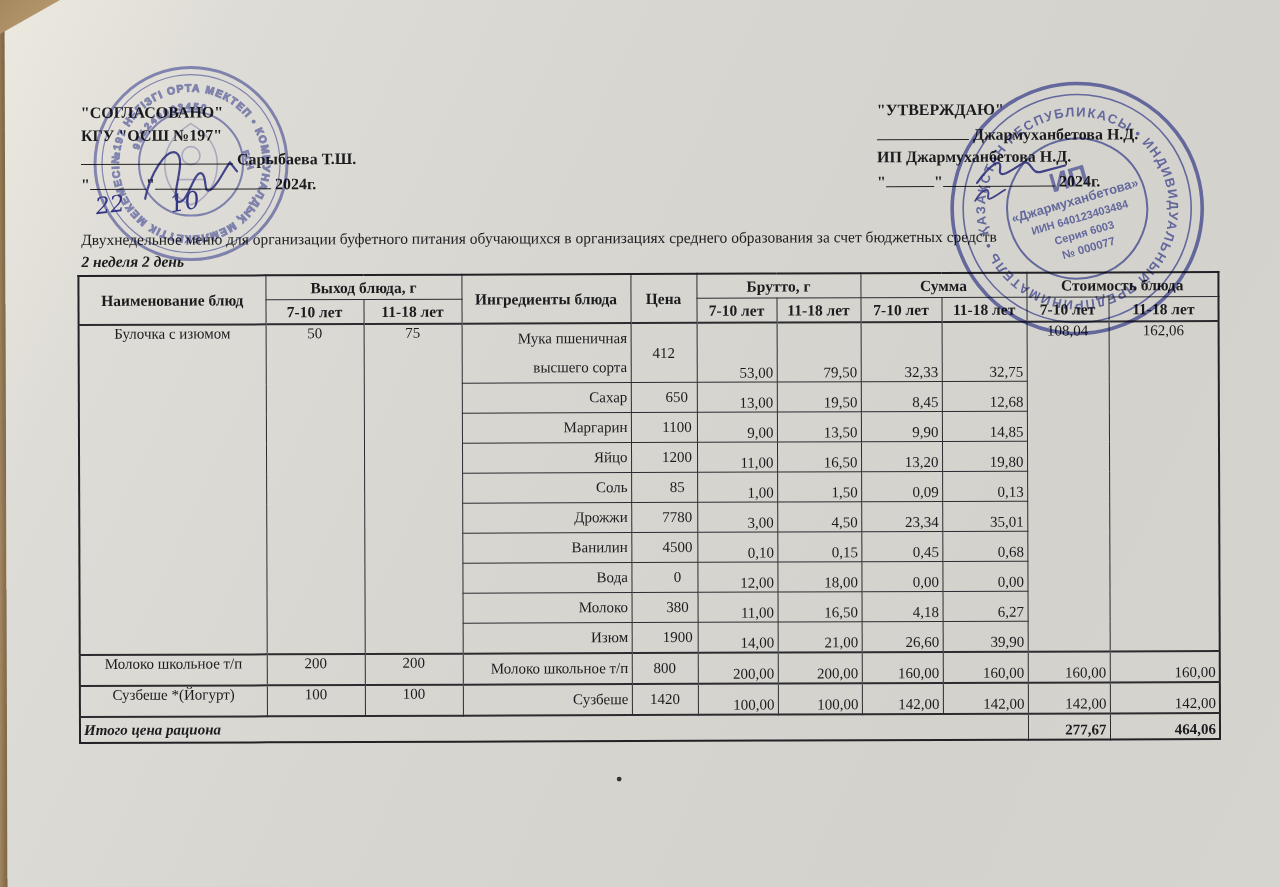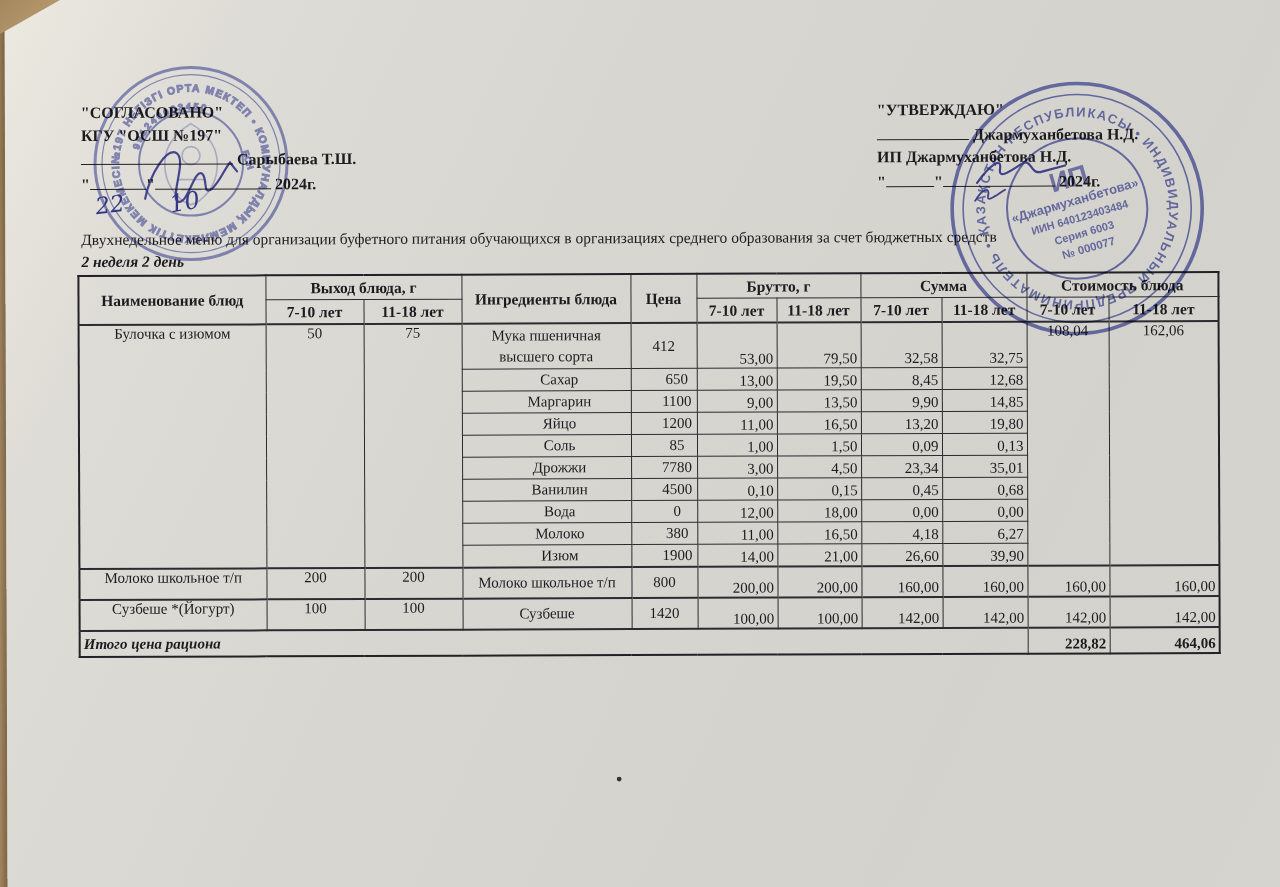--- a/index.html
+++ b/index.html
@@ -25,21 +25,21 @@
   table.menu{position:absolute;left:78px;top:273px;border-collapse:collapse;table-layout:fixed;
     width:1140px;font-size:15px;border:2.6px solid #222226;}
   table.menu td{border:1.5px solid #2c2c30;padding:0 3px;overflow:hidden;}
   tr.h1 td,tr.h2 td{height:23px;font-weight:bold;text-align:center;font-size:15.5px;vertical-align:middle;}
   tr.first-ing td{height:44px;}
   tr.ing-row td{height:21px;padding-left:29px;}
   tr.dish-row td{height:29px;}
   tr.total-row td{height:24px;}
   td.dish{vertical-align:top;text-align:center;padding:1px 5px;}
   td.yield{vertical-align:top;text-align:center;padding-top:1px;}
-  td.ing{text-align:center;padding-left:5px;vertical-align:middle;line-height:21px;}
+  td.ing{text-align:right;padding-left:5px;vertical-align:middle;line-height:29px;}
   td.price{text-align:center;vertical-align:middle;}
   td.num{text-align:right;padding-right:5px;vertical-align:bottom;}
   td.cost{vertical-align:top;text-align:center;padding-top:1px;}
   td.cost2{vertical-align:bottom;text-align:right;padding-right:6px;}
   tr.sep td{border-top-width:2.4px;}
   td.total-label{font-weight:bold;font-style:italic;text-align:left;padding-left:5px;vertical-align:middle;}
   td.total-val{text-align:right;padding-right:6px;vertical-align:bottom;font-weight:bold;}
   
   svg.overlay{position:absolute;left:0;top:0;mix-blend-mode:multiply;pointer-events:none;}
   .ink-text{font-family:"DejaVu Serif","Liberation Serif",serif;font-style:italic;fill:#3b3e9d;}
@@ -116,21 +116,21 @@
       </tr>
 
       <tr class="first-ing sep">
         <td class="dish" rowspan="10">Булочка с изюмом</td>
         <td class="yield" rowspan="10">50</td>
         <td class="yield" rowspan="10">75</td>
         <td class="ing">Мука пшеничная высшего сорта</td>
         <td class="price">412</td>
         <td class="num">53,00</td>
         <td class="num">79,50</td>
-        <td class="num">32,58</td>
+        <td class="num">32,33</td>
         <td class="num">32,75</td>
         <td class="cost" rowspan="10">108,04</td>
         <td class="cost" rowspan="10">162,06</td>
       </tr>
       <tr class="ing-row">
         <td class="ing">Сахар</td>
         <td class="price">650</td>
         <td class="num">13,00</td>
         <td class="num">19,50</td>
         <td class="num">8,45</td>
@@ -222,21 +222,21 @@
         <td class="price">1420</td>
         <td class="num">100,00</td>
         <td class="num">100,00</td>
         <td class="num">142,00</td>
         <td class="num">142,00</td>
         <td class="cost2">142,00</td>
         <td class="cost2">142,00</td>
       </tr>
       <tr class="total-row sep">
         <td class="total-label" colspan="9">Итого цена рациона</td>
-        <td class="total-val">228,82</td>
+        <td class="total-val">277,67</td>
         <td class="total-val">464,06</td>
       </tr>
     </tbody>
   </table>
 
   <svg class="overlay" width="1280" height="887" viewBox="0 0 1280 887">
     <defs>
       <path id="ringL" d="M120,162 A72,72 0 1 1 264,162 A72,72 0 1 1 120,162"></path>
       <path id="binL" d="M138,162 A54,54 0 1 1 246,162"></path>
       <path id="ringR" d="M986,210 A92,92 0 1 1 1170,210 A92,92 0 1 1 986,210"></path>

